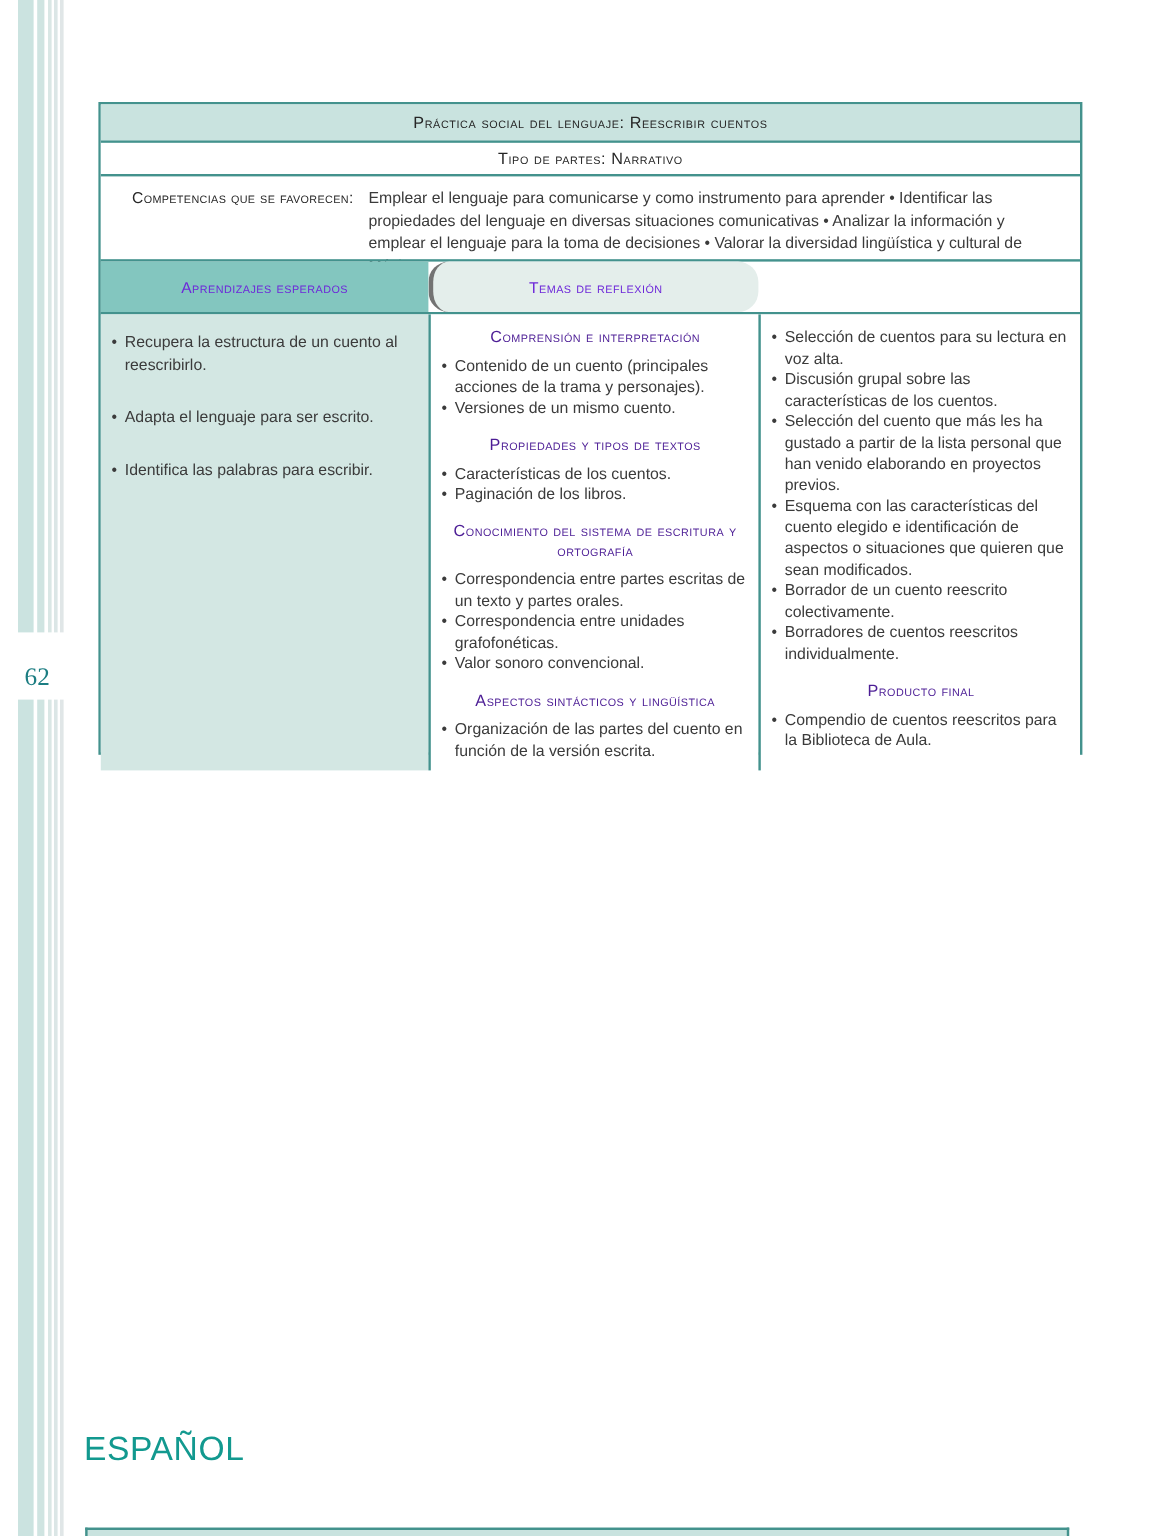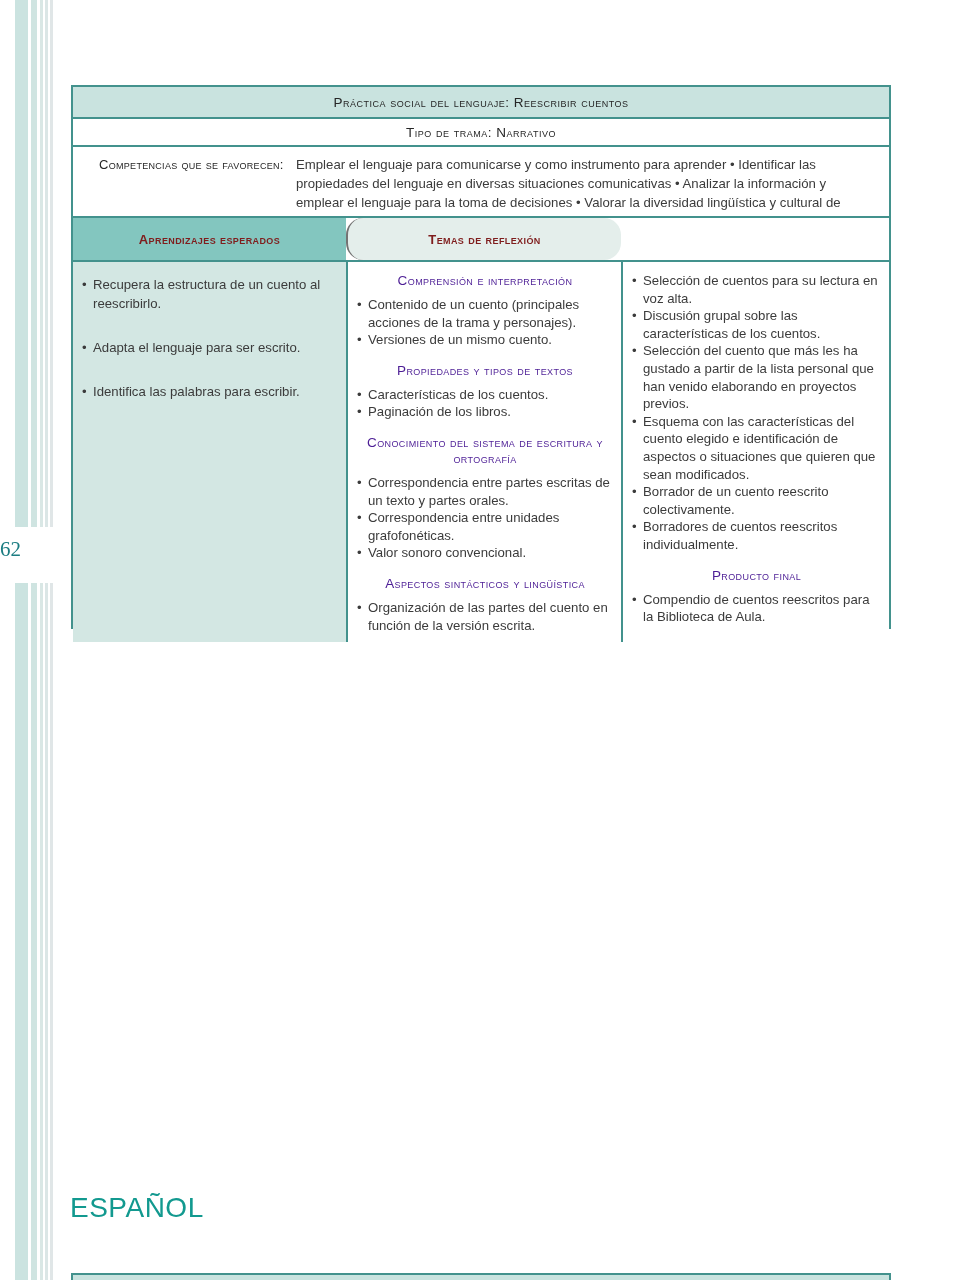--- a/index.html
+++ b/index.html
@@ -7,42 +7,42 @@
         font-family:"Liberation Sans",sans-serif;color:#3b3b3b;}
 
   
   .stripe{position:absolute;top:0;bottom:0;}
   .s1{left:15px;width:13px;background:#cbe3e0;}
   .s2{left:31px;width:6px;background:#cfe4e1;}
   .s3{left:40px;width:3px;background:#d9e7e5;}
   .s4{left:45px;width:3px;background:#dbe6e6;}
   .s5{left:50px;width:3px;background:#e0e6e7;}
   .stripe-gap{position:absolute;left:0;top:527px;width:64px;height:56px;background:#ffffff;}
-  .page-number{position:absolute;left:0;top:537px;width:62px;text-align:left;
+  .page-number{position:absolute;left:0;top:552px;width:62px;text-align:center;
         font-family:"Liberation Serif",serif;font-size:21px;color:#1c7d82;}
 
   
-  .doc-table{position:absolute;left:71px;top:85px;width:820px;height:544px;
+  .doc-table{position:absolute;left:82px;top:85px;width:820px;height:544px;
         border:2px solid #43928d;box-sizing:border-box;display:flex;flex-direction:column;background:#fff;}
   .trow{box-sizing:border-box;flex:none;}
   .trow + .trow{border-top:2px solid #43928d;}
   .sc{font-variant:small-caps;letter-spacing:0.5px;color:#262626;}
   .row-practice{height:30px;background:#c9e3df;display:flex;align-items:center;justify-content:center;}
   .row-practice .sc{font-size:13.5px;}
   .row-texttype{height:28px;background:#ffffff;display:flex;align-items:center;justify-content:center;}
   .row-texttype .sc{font-size:13.5px;}
   .row-comp{height:71px;background:#ffffff;display:flex;padding:8px 12px 4px 26px;}
   .comp-label{width:197px;flex:none;font-variant:small-caps;letter-spacing:0.3px;
         font-size:13px;line-height:19px;color:#262626;}
   .comp-text{flex:1;font-size:13.2px;line-height:19px;color:#3b3b3b;}
 
   .row-headers{height:44px;display:flex;}
   .hcell{box-sizing:border-box;display:flex;align-items:center;justify-content:center;text-align:left;
-        font-variant:small-caps;font-size:13px;letter-spacing:0.4px;color:#7f1d1d;line-height:15px;padding:0 18px;font-weight:bold;}
-  .hcell + .hcell{border-left:2px solid #737373;border-radius:17px;}
+        font-variant:small-caps;font-size:13px;letter-spacing:0.4px;color:#6d28d9;line-height:15px;padding:0 18px;}
+  .hcell + .hcell{border-left:4px solid #737373;border-radius:17px;}
   .hc0{width:273px;background:#83c6bf;}
   .hc1{width:275px;background:#e4eeeb;}
   .hc2{flex:1;background:#e4eeeb;}
 
   .row-body{flex:1 1 auto;display:flex;}
   .bcell{box-sizing:border-box;padding:10px 8px 8px 9px;overflow:hidden;}
   .bcell + .bcell{border-left:2px solid #43928d;}
   .bc0{width:273px;background:#d3e7e3;padding-top:13px;}
   .bc1{width:275px;background:#ffffff;}
   .bc2{flex:1;background:#ffffff;}
@@ -77,21 +77,21 @@
   </div>
   <div class="page-number">62</div>
 
   <div class="doc-table">
 
     <div class="trow row-practice">
       <span class="sc">Práctica social del lenguaje: Reescribir cuentos</span>
     </div>
 
     <div class="trow row-texttype">
-      <span class="sc">Tipo de trama: Narrativo</span>
+      <span class="sc">Tipo de partes: Narrativo</span>
     </div>
 
     <div class="trow row-comp">
       <div class="comp-label">Competencias que se favorecen:</div>
       <div class="comp-text">Emplear el lenguaje para comunicarse y como instrumento para aprender • Identificar las propiedades del lenguaje en diversas situaciones comunicativas • Analizar la información y emplear el lenguaje para la toma de decisiones • Valorar la diversidad lingüística y cultural de México</div>
     </div>
 
     <div class="trow row-headers">
       <div class="hcell hc0">Aprendizajes esperados</div>
       <div class="hcell hc1">Temas de reflexión</div>

